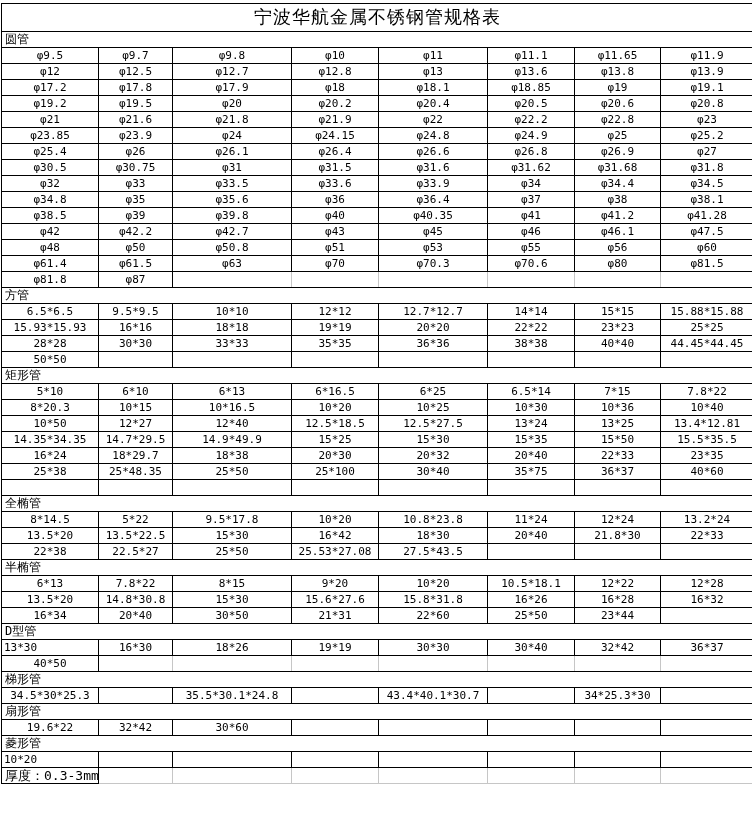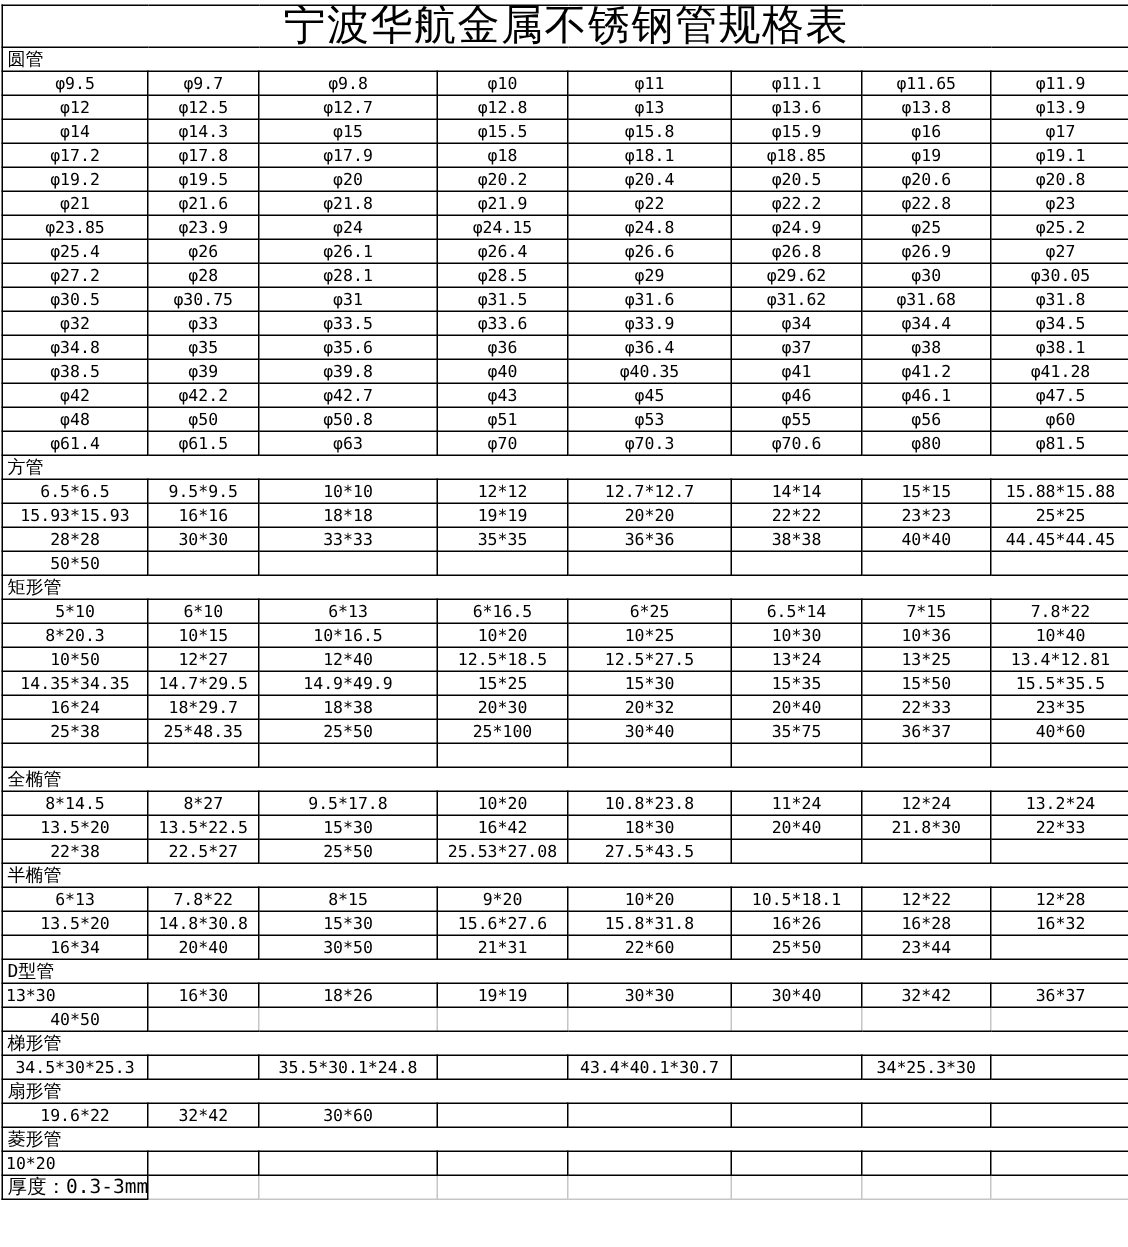--- a/index.html
+++ b/index.html
@@ -1,22 +1,22 @@
 <!DOCTYPE html>
 <html><head>
 <meta charset="utf-8">
 <style>
   html,body{margin:0;padding:0;background:#ffffff;}
   body{width:752px;height:831px;overflow:hidden;
        font-family:"DejaVu Sans Mono","Liberation Mono",monospace;color:#000;}
   table.spec{border-collapse:collapse;table-layout:fixed;width:750px;margin:3px 0 0 1px;}
   td{border:1px solid #000;height:15px;line-height:15px;padding:0;
      font-size:11px;text-align:center;white-space:nowrap;overflow:hidden;}
-  td.title-cell{height:27px;line-height:27px;font-size:28px;letter-spacing:1px;
-     font-family:Liberation Serif, serif;}
+  td.title-cell{height:27px;line-height:27px;font-size:18px;letter-spacing:1px;
+     font-family:Liberation Sans, sans-serif;}
   td.section-cell{text-align:left;padding-left:3px;font-size:12px;height:15px;}
   td.left{text-align:left;padding-left:2px;}
   
   td.gray{border-left-color:#c6c6c6;border-right-color:#c6c6c6;border-bottom-color:#000;}
   td.grayfoot{border-color:#c6c6c6;border-top-color:#000;border-bottom-color:#c6c6c6;}
   td.footer-label{text-align:left;padding-left:3px;font-size:13px;margin-left:13px;}
 </style>
 </head>
 <body>
 
@@ -52,30 +52,20 @@
         <td>φ12</td>
         <td>φ12.5</td>
         <td>φ12.7</td>
         <td>φ12.8</td>
         <td>φ13</td>
         <td>φ13.6</td>
         <td>φ13.8</td>
         <td>φ13.9</td>
       </tr>
       <tr>
-        <td>φ14</td>
-        <td>φ14.3</td>
-        <td>φ15</td>
-        <td>φ15.5</td>
-        <td>φ15.8</td>
-        <td>φ15.9</td>
-        <td>φ16</td>
-        <td>φ17</td>
-      </tr>
-      <tr>
         <td>φ17.2</td>
         <td>φ17.8</td>
         <td>φ17.9</td>
         <td>φ18</td>
         <td>φ18.1</td>
         <td>φ18.85</td>
         <td>φ19</td>
         <td>φ19.1</td>
       </tr>
       <tr>
@@ -112,30 +102,20 @@
         <td>φ25.4</td>
         <td>φ26</td>
         <td>φ26.1</td>
         <td>φ26.4</td>
         <td>φ26.6</td>
         <td>φ26.8</td>
         <td>φ26.9</td>
         <td>φ27</td>
       </tr>
       <tr>
-        <td>φ27.2</td>
-        <td>φ28</td>
-        <td>φ28.1</td>
-        <td>φ28.5</td>
-        <td>φ29</td>
-        <td>φ29.62</td>
-        <td>φ30</td>
-        <td>φ30.05</td>
-      </tr>
-      <tr>
         <td>φ30.5</td>
         <td>φ30.75</td>
         <td>φ31</td>
         <td>φ31.5</td>
         <td>φ31.6</td>
         <td>φ31.62</td>
         <td>φ31.68</td>
         <td>φ31.8</td>
       </tr>
       <tr>
@@ -192,20 +172,30 @@
         <td>φ61.4</td>
         <td>φ61.5</td>
         <td>φ63</td>
         <td>φ70</td>
         <td>φ70.3</td>
         <td>φ70.6</td>
         <td>φ80</td>
         <td>φ81.5</td>
       </tr>
       <tr>
+        <td>φ81.8</td>
+        <td>φ87</td>
+        <td class="gray"></td>
+        <td class="gray"></td>
+        <td class="gray"></td>
+        <td class="gray"></td>
+        <td class="gray"></td>
+        <td class="gray"></td>
+      </tr>
+      <tr>
         <td colspan="8" class="section-cell">方管</td>
       </tr>
       <tr>
         <td>6.5*6.5</td>
         <td>9.5*9.5</td>
         <td>10*10</td>
         <td>12*12</td>
         <td>12.7*12.7</td>
         <td>14*14</td>
         <td>15*15</td>
@@ -312,21 +302,21 @@
         <td></td>
         <td></td>
         <td></td>
         <td></td>
       </tr>
       <tr>
         <td colspan="8" class="section-cell">全椭管</td>
       </tr>
       <tr>
         <td>8*14.5</td>
-        <td>8*27</td>
+        <td>5*22</td>
         <td>9.5*17.8</td>
         <td>10*20</td>
         <td>10.8*23.8</td>
         <td>11*24</td>
         <td>12*24</td>
         <td>13.2*24</td>
       </tr>
       <tr>
         <td>13.5*20</td>
         <td>13.5*22.5</td>

